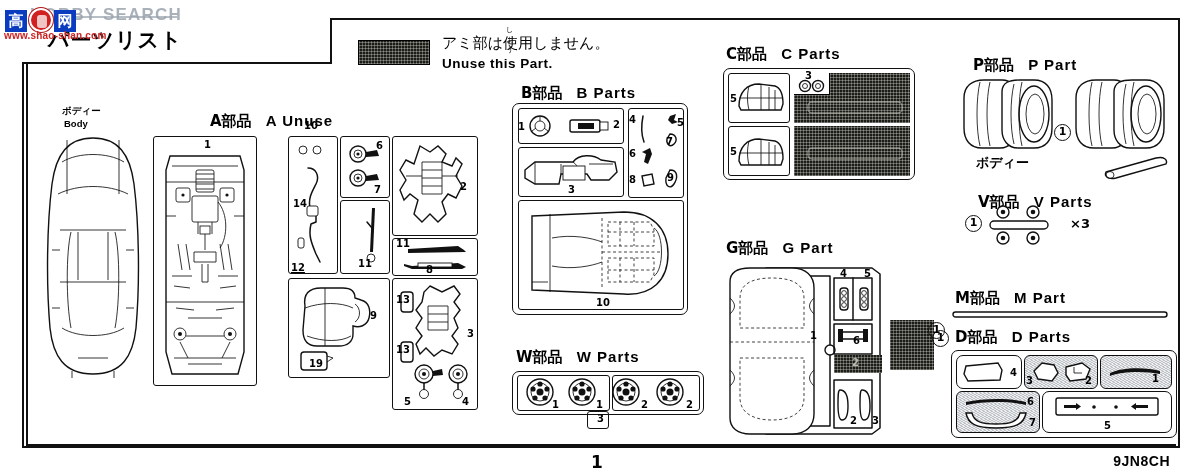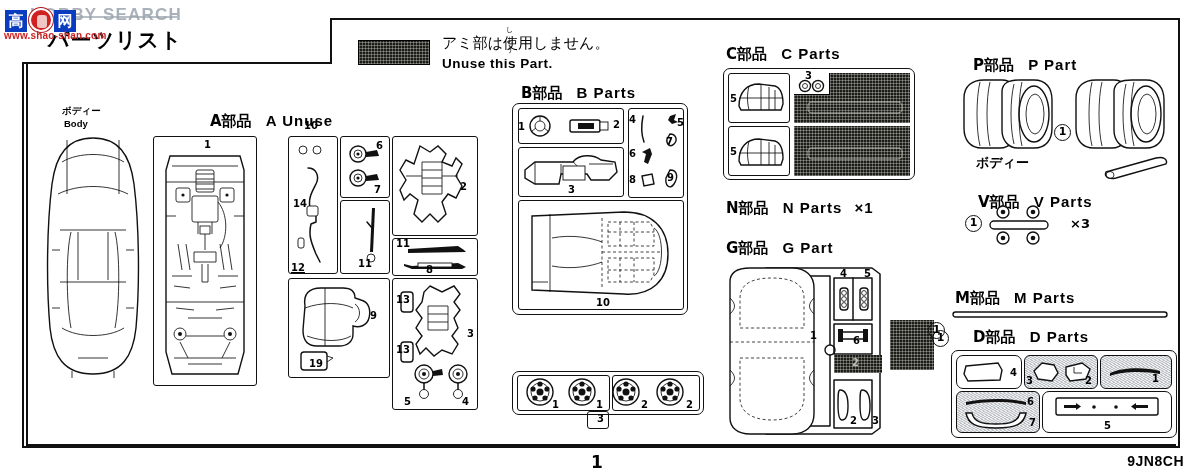--- a/index.html
+++ b/index.html
@@ -98,21 +98,21 @@
   .note .l1 { position:absolute; left:84px; top:0px; font-size:15px; font-weight:normal;
               font-family:"DejaVu Sans", sans-serif; white-space:nowrap; }
   .note .l2 { position:absolute; left:84px; top:22px; font-size:13.5px; font-weight:bold;
               letter-spacing:.5px; white-space:nowrap; }
   .note .furi { position:absolute; left:148px; top:-9px; font-size:7px;
                 font-family:"DejaVu Sans", sans-serif; letter-spacing:1px; }
 
   
   .page-no { position:absolute; left:591px; top:452px; font-size:17px; font-weight:bold;
              font-family:"DejaVu Sans", sans-serif; }
-  .kitcode { position:absolute; right:16px; top:453px; font-size:14px; font-weight:bold;
+  .kitcode { position:absolute; right:30px; top:453px; font-size:14px; font-weight:bold;
              letter-spacing:.5px; }
 
   
   svg { display:block; overflow:visible; }
   .ln { fill:none; stroke:#111; stroke-width:1.5; stroke-linejoin:round; stroke-linecap:round; }
   .ln-t { fill:none; stroke:#111; stroke-width:.85; }
   .ln-d { fill:none; stroke:#111; stroke-width:.8; stroke-dasharray:3 2.5; }
   .fl { fill:#111; stroke:none; }
   .wh { fill:#fff; stroke:#111; stroke-width:1.4; }
   .wh-t { fill:#fff; stroke:#111; stroke-width:.9; }
@@ -394,25 +394,20 @@
       <circle class="ln-t" cx="20" cy="7" r="2.5"></circle>
   </svg>
   <div class="num" style="left:805px; top:70px;">3</div>
   <svg style="position:absolute; left:806px; top:98px;" width="98" height="20" viewBox="0 0 98 20" opacity=".55">
     <rect x="2" y="4" width="94" height="11" rx="4" fill="none" stroke="#cfcfc6" stroke-width="1.4"></rect>
   </svg>
   <svg style="position:absolute; left:806px; top:144px;" width="98" height="20" viewBox="0 0 98 20" opacity=".55">
     <rect x="2" y="4" width="94" height="11" rx="4" fill="none" stroke="#cfcfc6" stroke-width="1.4"></rect>
   </svg>
 
-  <div class="sec-head" style="left:726px; top:199px;">
-    <span class="jp">N部品</span>
-    <span class="en">N Parts</span>
-    <span class="qty">×1</span>
-  </div>
 
   <div class="sec-head" style="left:726px; top:239px;">
     <span class="jp">G部品</span>
     <span class="en">G Part</span>
   </div>
 
   <svg style="position:absolute; left:722px; top:258px;" width="200" height="186" viewBox="0 0 200 186">
     <path class="ln" d="M44 10 L150 10 L158 16 L158 170 L150 176 L44 176 L44 168 L108 168 L108 18 L44 18 Z"></path>
     <path class="wh" d="M8 24 C8 14 16 10 28 10 L70 10 C84 10 92 18 92 30 L92 156 C92 168 84 176 70 176 L28 176 C16 176 8 170 8 160 Z"></path>
     <path class="ln-d" d="M18 40 C18 26 30 20 50 20 C70 20 82 26 82 40 L82 70 L18 70 Z"></path>
@@ -444,20 +439,24 @@
   <div class="num" style="left:864px; top:268px;">5</div>
   <div class="num" style="left:853px; top:335px;">6</div>
   <div class="num" style="left:850px; top:415px;">2</div>
   <div class="num" style="left:872px; top:415px;">3</div>
 
   <div class="mesh" style="left:834px; top:355px; width:48px; height:18px;"></div>
   <div class="num" style="left:852px; top:357px; color:#bdbdb4;">2</div>
   <div class="mesh" style="left:890px; top:320px; width:44px; height:50px;"></div>
   <div class="circnum" style="left:932px; top:330px;">1</div>
 
+  <div class="sec-head" style="left:516px; top:348px;">
+    <span class="jp">W部品</span>
+    <span class="en">W Parts</span>
+  </div>
   <div class="box r6" style="left:512px; top:371px; width:192px; height:44px;"></div>
   <div class="box" style="left:517px; top:375px; width:93px; height:36px;"></div>
   <div class="box" style="left:612px; top:375px; width:88px; height:36px;"></div>
   <div class="box" style="left:587px; top:411px; width:22px; height:18px;"></div>
 
   <svg style="position:absolute; left:520px; top:377px;" width="180" height="32" viewBox="0 0 180 32">
     <g>
       <circle class="wh" cx="20" cy="15" r="13"></circle>
         <circle class="ln-t" cx="20" cy="15" r="9"></circle>
       <circle class="fl" cx="20" cy="15" r="3.5"></circle>
@@ -546,28 +545,28 @@
     <rect class="wh" x="2" y="16" width="58" height="8" rx="4"></rect>
     <circle class="wh" cx="15" cy="33" r="6"></circle>
       <circle class="fl" cx="15" cy="33" r="2.3"></circle>
     <circle class="wh" cx="45" cy="33" r="6"></circle>
       <circle class="fl" cx="45" cy="33" r="2.3"></circle>
   </svg>
   <div class="num" style="left:1070px; top:216px; font-size:13px;">×3</div>
 
   <div class="sec-head" style="left:955px; top:289px;">
     <span class="jp">M部品</span>
-    <span class="en">M Parts</span>
+    <span class="en">M Part</span>
   </div>
   <svg style="position:absolute; left:952px; top:310px;" width="218" height="10" viewBox="0 0 218 10">
     <rect class="wh" x="1" y="2" width="214" height="5" rx="2.5"></rect>
   </svg>
   <div class="circnum" style="left:928px; top:322px;">1</div>
 
-  <div class="sec-head" style="left:955px; top:328px;margin-left:18px;">
+  <div class="sec-head" style="left:955px; top:328px;">
     <span class="jp">D部品</span>
     <span class="en">D Parts</span>
   </div>
   <div class="box r6" style="left:951px; top:350px; width:226px; height:88px;"></div>
 
   <div class="box r6" style="left:956px; top:355px; width:66px; height:34px;"></div>
   <svg style="position:absolute; left:962px; top:360px;" width="54" height="24" viewBox="0 0 54 24">
     <path class="wh" d="M4 6 L36 3 L40 10 L38 20 L6 21 L2 14 Z"></path>
   </svg>
   <div class="num" style="left:1010px; top:367px;">4</div>

